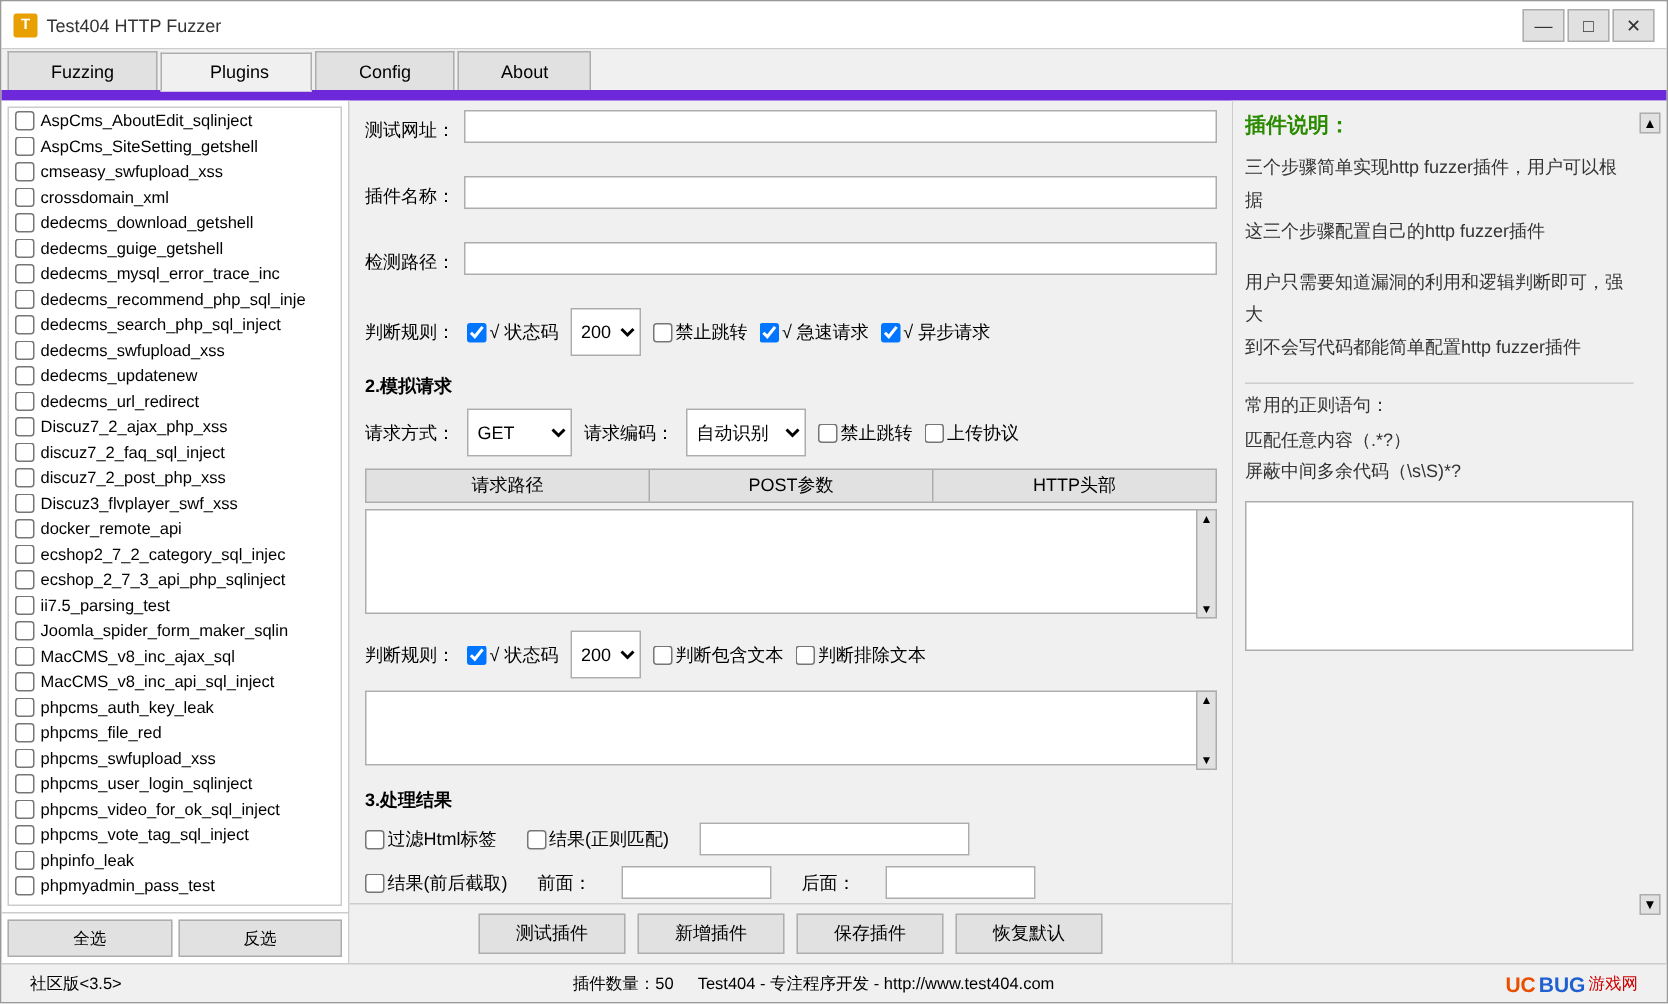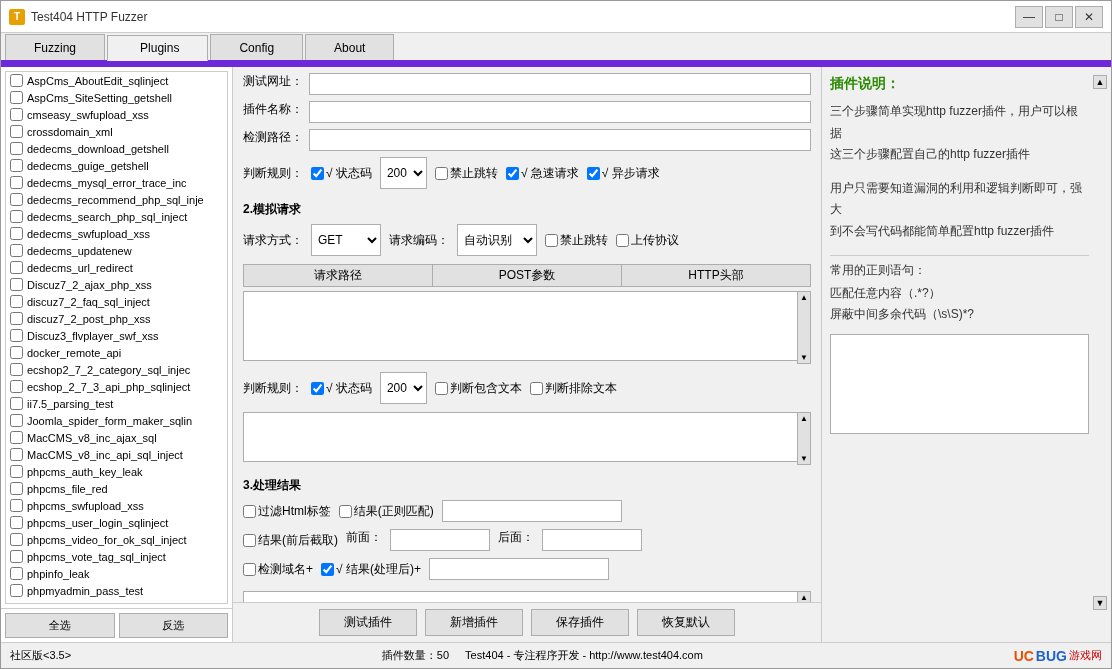--- a/index.html
+++ b/index.html
@@ -29,57 +29,57 @@
     .plugin-list { list-style: none; }
     .plugin-item { display: flex; align-items: center; padding: 2px 4px; font-size: 11px; cursor: pointer; white-space: nowrap; overflow: hidden; }
     .plugin-item input[type="checkbox"] { margin-right: 4px; flex-shrink: 0; }
     
     .left-bottom-btns { display: flex; padding: 4px; gap: 4px; flex-shrink: 0; border-top: 1px solid #ccc; }
     .btn-small { flex: 1; padding: 4px 2px; border: 1px solid #adadad; background: #e1e1e1; cursor: pointer; font-size: 11px; text-align: center; }
     
     
     .center-panel { flex: 1; padding: 6px 10px; display: flex; flex-direction: column; gap: 4px; background: #f0f0f0; overflow-y: auto; }
     
-    .form-row { display: flex; align-items: flex-start; gap: 6px; margin-bottom: 2px; }
+    .form-row { display: flex; align-items: flex-end; gap: 6px; margin-bottom: 18px; }
     .form-label { width: 60px; text-align: right; flex-shrink: 0; font-size: 12px; }
     .form-input { flex: 1; height: 22px; border: 1px solid #adadad; background: #fff; padding: 0 4px; font-size: 12px; }
     
     .section-title { font-size: 12px; font-weight: bold; margin: 4px 0 2px; }
     
     .rule-row { display: flex; align-items: center; gap: 8px; flex-wrap: wrap; }
     .checkbox-label { display: flex; align-items: center; gap: 2px; font-size: 12px; cursor: pointer; }
     .select-sm { height: 32px; border: 1px solid #adadad; background: #fff; font-size: 12px; padding: 0 2px; }
     
     .request-table-header { display: flex; border: 1px solid #adadad; background: #e1e1e1; }
     .req-th { flex: 1; text-align: center; padding: 2px 4px; border-right: 1px solid #adadad; font-size: 12px; }
     .req-th:last-child { border-right: none; }
     
     .textarea-box { width: 100%; height: 70px; border: 1px solid #adadad; background: #fff; resize: none; font-size: 11px; padding: 2px; }
     .textarea-sm { width: 100%; height: 50px; border: 1px solid #adadad; background: #fff; resize: none; font-size: 11px; padding: 2px; }
-    .result-row { display: flex; gap: 8px; margin-bottom: 3px; flex-wrap: wrap; }
+    .result-row { display: flex; align-items: center; gap: 20px; margin-bottom: 3px; flex-wrap: wrap; }
     .result-input { height: 22px; border: 1px solid #adadad; background: #fff; padding: 0 4px; font-size: 12px; }
     .result-input-wide { width: 180px; }
     .result-input-mid { width: 100px; }
     
     
     .bottom-buttons { display: flex; gap: 8px; padding: 6px 10px; border-top: 1px solid #ccc; background: #f0f0f0; flex-shrink: 0; justify-content: center; }
     .btn-action { padding: 4px 24px; border: 1px solid #adadad; background: #e1e1e1; cursor: pointer; font-size: 12px; }
     
     
     .right-panel { width: 290px; border-left: 1px solid #ccc; background: #f0f0f0; padding: 8px; display: flex; flex-direction: column; flex-shrink: 0; overflow-y: auto; position: relative; }
     
     .plugin-desc-title { color: #2a8a00; font-size: 14px; font-weight: bold; margin-bottom: 8px; }
     .plugin-desc-text { font-size: 12px; line-height: 1.8; color: #333; margin-bottom: 12px; }
     .regex-title { font-size: 12px; color: #333; margin-bottom: 4px; }
     .regex-text { font-size: 12px; color: #333; line-height: 1.8; }
     
     .right-lower-box { margin-top: 8px; border: 1px solid #adadad; background: #fff; flex: 1; min-height: 80px; }
     
     
-    .status-bar { height: 26px; background: #f0f0f0; border-top: 1px solid #ccc; display: flex; align-items: center; padding: 0 9px; font-size: 11px; flex-shrink: 0; justify-content: space-between; }
+    .status-bar { height: 26px; background: #f0f0f0; border-top: 1px solid #ccc; display: flex; align-items: center; padding: 0 19px; font-size: 11px; flex-shrink: 0; justify-content: space-between; }
     .status-left { display: flex; align-items: center; gap: 16px; }
     .status-right { display: flex; align-items: center; gap: 8px; }
     .ucbug-logo { display: flex; align-items: center; gap: 2px; }
     .ucbug-text { font-size: 14px; font-weight: bold; }
     .ucbug-uc { color: #e85000; }
     .ucbug-bug { color: #2060d0; }
     .ucbug-game { color: #cc0000; font-size: 11px; }
     
     
     ::-webkit-scrollbar { width: 14px; }

